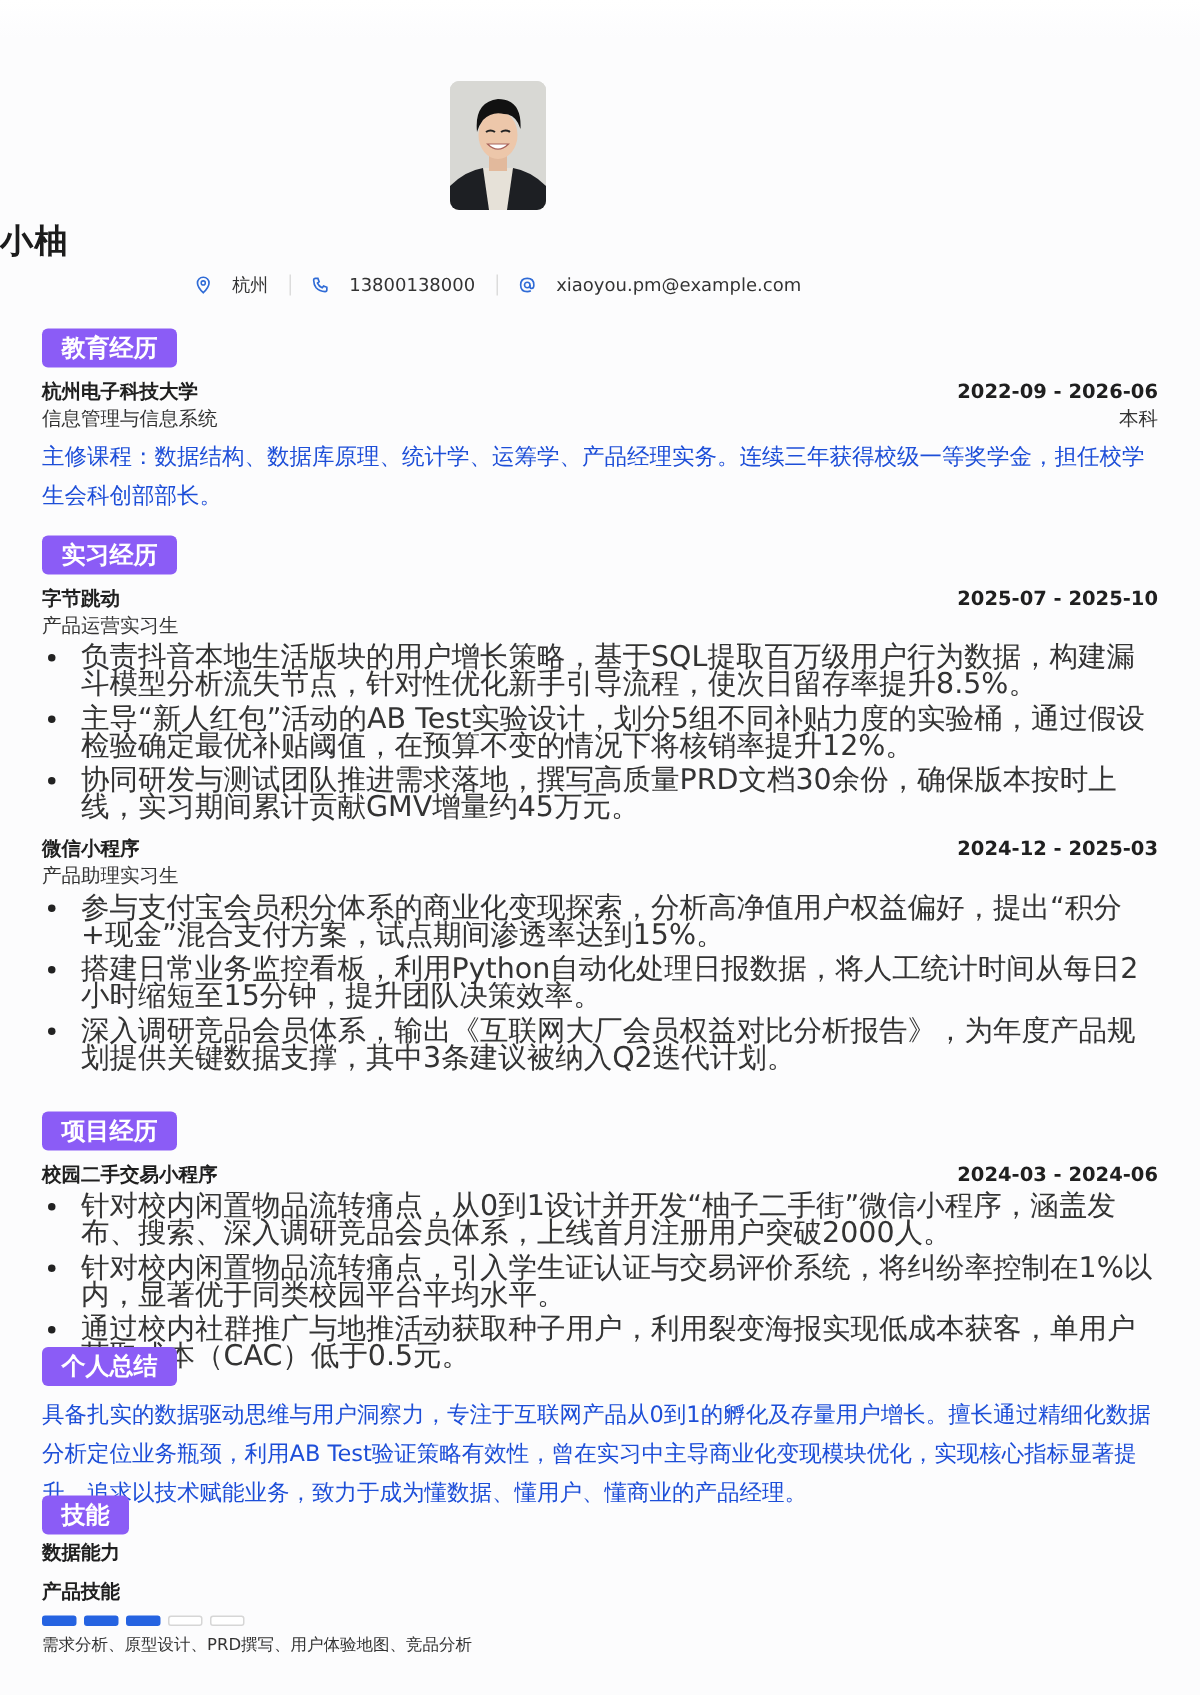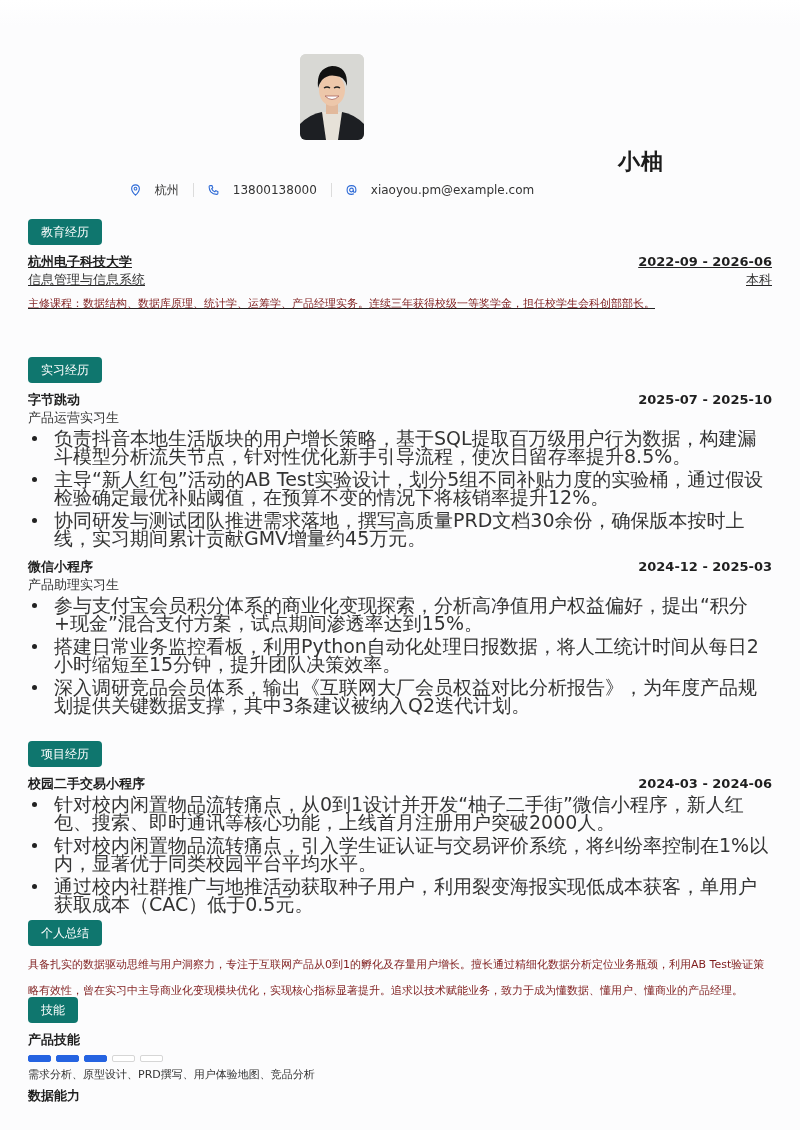--- a/index.html
+++ b/index.html
@@ -19,21 +19,21 @@
       width: 800px;
       height: 1130px;
       padding: 0 28px;
     }
     
     .header {
       position: absolute;
       top: 54px;
       left: 0;
       width: 664px;
-      text-align: right;
+      text-align: left;
     }
     .avatar {
       width: 64px;
       height: 86px;
       margin: 0 auto;
       border-radius: 6px;
       overflow: hidden;
       background: #d9d9d6;
       position: relative;
     }
@@ -71,24 +71,24 @@
       width: 1px;
       height: 14px;
       background: #dcdcdc;
       margin: 0 14px;
     }
 
     
     .section { position: absolute; left: 28px; width: 744px; }
     .section-tag {
       display: inline-block;
-      background: #0f766e;
+      background: #8b5cf6;
       color: #ffffff;
-      font-size: 12px;
-      font-weight: normal;
+      font-size: 16px;
+      font-weight: bold;
       line-height: 14px;
       padding: 6px 13px;
       border-radius: 4px;
     }
     .row {
       display: flex;
       justify-content: space-between;
       align-items: baseline;
     }
     .org {
@@ -107,22 +107,22 @@
       font-size: 13px;
       color: #333;
       line-height: 18px;
     }
     .degree {
       font-size: 13px;
       color: #333;
       line-height: 18px;
     }
     .para {
-      font-size: 11px;
-      color: #7f1d1d;
+      font-size: 15px;
+      color: #1d4ed8;
       line-height: 26px;
     }
     ul.bullets {
       list-style: none;
       margin-top: 2px;
     }
     ul.bullets li {
       position: relative;
       padding-left: 26px;
       font-size: 19px;
@@ -217,21 +217,21 @@
           <circle cx="6" cy="6" r="2" fill="none" stroke="#2f6bd6" stroke-width="1.2"></circle>
           <path d="M8 6 L8 7 Q8 8.5 9.3 8.5 Q10.8 8.5 10.8 6 Q10.8 1.2 6 1.2 Q1.2 1.2 1.2 6 Q1.2 10.8 6 10.8 Q7.5 10.8 8.6 10.2" fill="none" stroke="#2f6bd6" stroke-width="1.2"></path>
         </svg>
         <span>xiaoyou.pm@example.com</span>
       </span>
     </div>
   </div>
 
   <div class="section" style="top:219px;">
     <span class="section-tag">教育经历</span>
-    <div style="margin-top:8px;text-decoration:underline;">
+    <div style="margin-top:8px;">
       <div class="row">
         <span class="org">杭州电子科技大学</span>
         <span class="date">2022-09 - 2026-06</span>
       </div>
       <div class="row">
         <span class="role">信息管理与信息系统</span>
         <span class="degree">本科</span>
       </div>
       <div class="para" style="margin-top:2px;">主修课程：数据结构、数据库原理、统计学、运筹学、产品经理实务。连续三年获得校级一等奖学金，担任校学生会科创部部长。</div>
     </div>
@@ -268,43 +268,43 @@
   </div>
 
   <div class="section" style="top:741px;">
     <span class="section-tag">项目经历</span>
     <div style="margin-top:8px;">
       <div class="row">
         <span class="org">校园二手交易小程序</span>
         <span class="date">2024-03 - 2024-06</span>
       </div>
       <ul class="bullets">
-        <li>针对校内闲置物品流转痛点，从0到1设计并开发“柚子二手街”微信小程序，新人红包、搜索、即时通讯等核心功能，上线首月注册用户突破2000人。</li>
+        <li>针对校内闲置物品流转痛点，从0到1设计并开发“柚子二手街”微信小程序，涵盖发布、搜索、深入调研竞品会员体系，上线首月注册用户突破2000人。</li>
         <li>针对校内闲置物品流转痛点，引入学生证认证与交易评价系统，将纠纷率控制在1%以内，显著优于同类校园平台平均水平。</li>
         <li>通过校内社群推广与地推活动获取种子用户，利用裂变海报实现低成本获客，单用户获取成本（CAC）低于0.5元。</li>
       </ul>
     </div>
   </div>
 
-  <div class="section" style="top:920px;">
+  <div class="section" style="top:898px;">
     <span class="section-tag">个人总结</span>
     <div class="para" style="margin-top:6px;">具备扎实的数据驱动思维与用户洞察力，专注于互联网产品从0到1的孵化及存量用户增长。擅长通过精细化数据分析定位业务瓶颈，利用AB Test验证策略有效性，曾在实习中主导商业化变现模块优化，实现核心指标显著提升。追求以技术赋能业务，致力于成为懂数据、懂用户、懂商业的产品经理。</div>
   </div>
 
   <div class="section" style="top:997px;">
     <span class="section-tag">技能</span>
+    <div style="margin-top:4px;">
+      <div class="skill-title">数据能力</div>
+    </div>
     <div style="margin-top:8px;">
       <div class="skill-title">产品技能</div>
       <div class="skill-bar">
         <span class="skill-seg on"></span>
         <span class="skill-seg on"></span>
         <span class="skill-seg on"></span>
         <span class="skill-seg"></span>
         <span class="skill-seg"></span>
       </div>
       <div class="skill-desc">需求分析、原型设计、PRD撰写、用户体验地图、竞品分析</div>
     </div>
-    <div style="margin-top:4px;">
-      <div class="skill-title">数据能力</div>
-    </div>
   </div>
 
 </div>
 
 </body></html>

